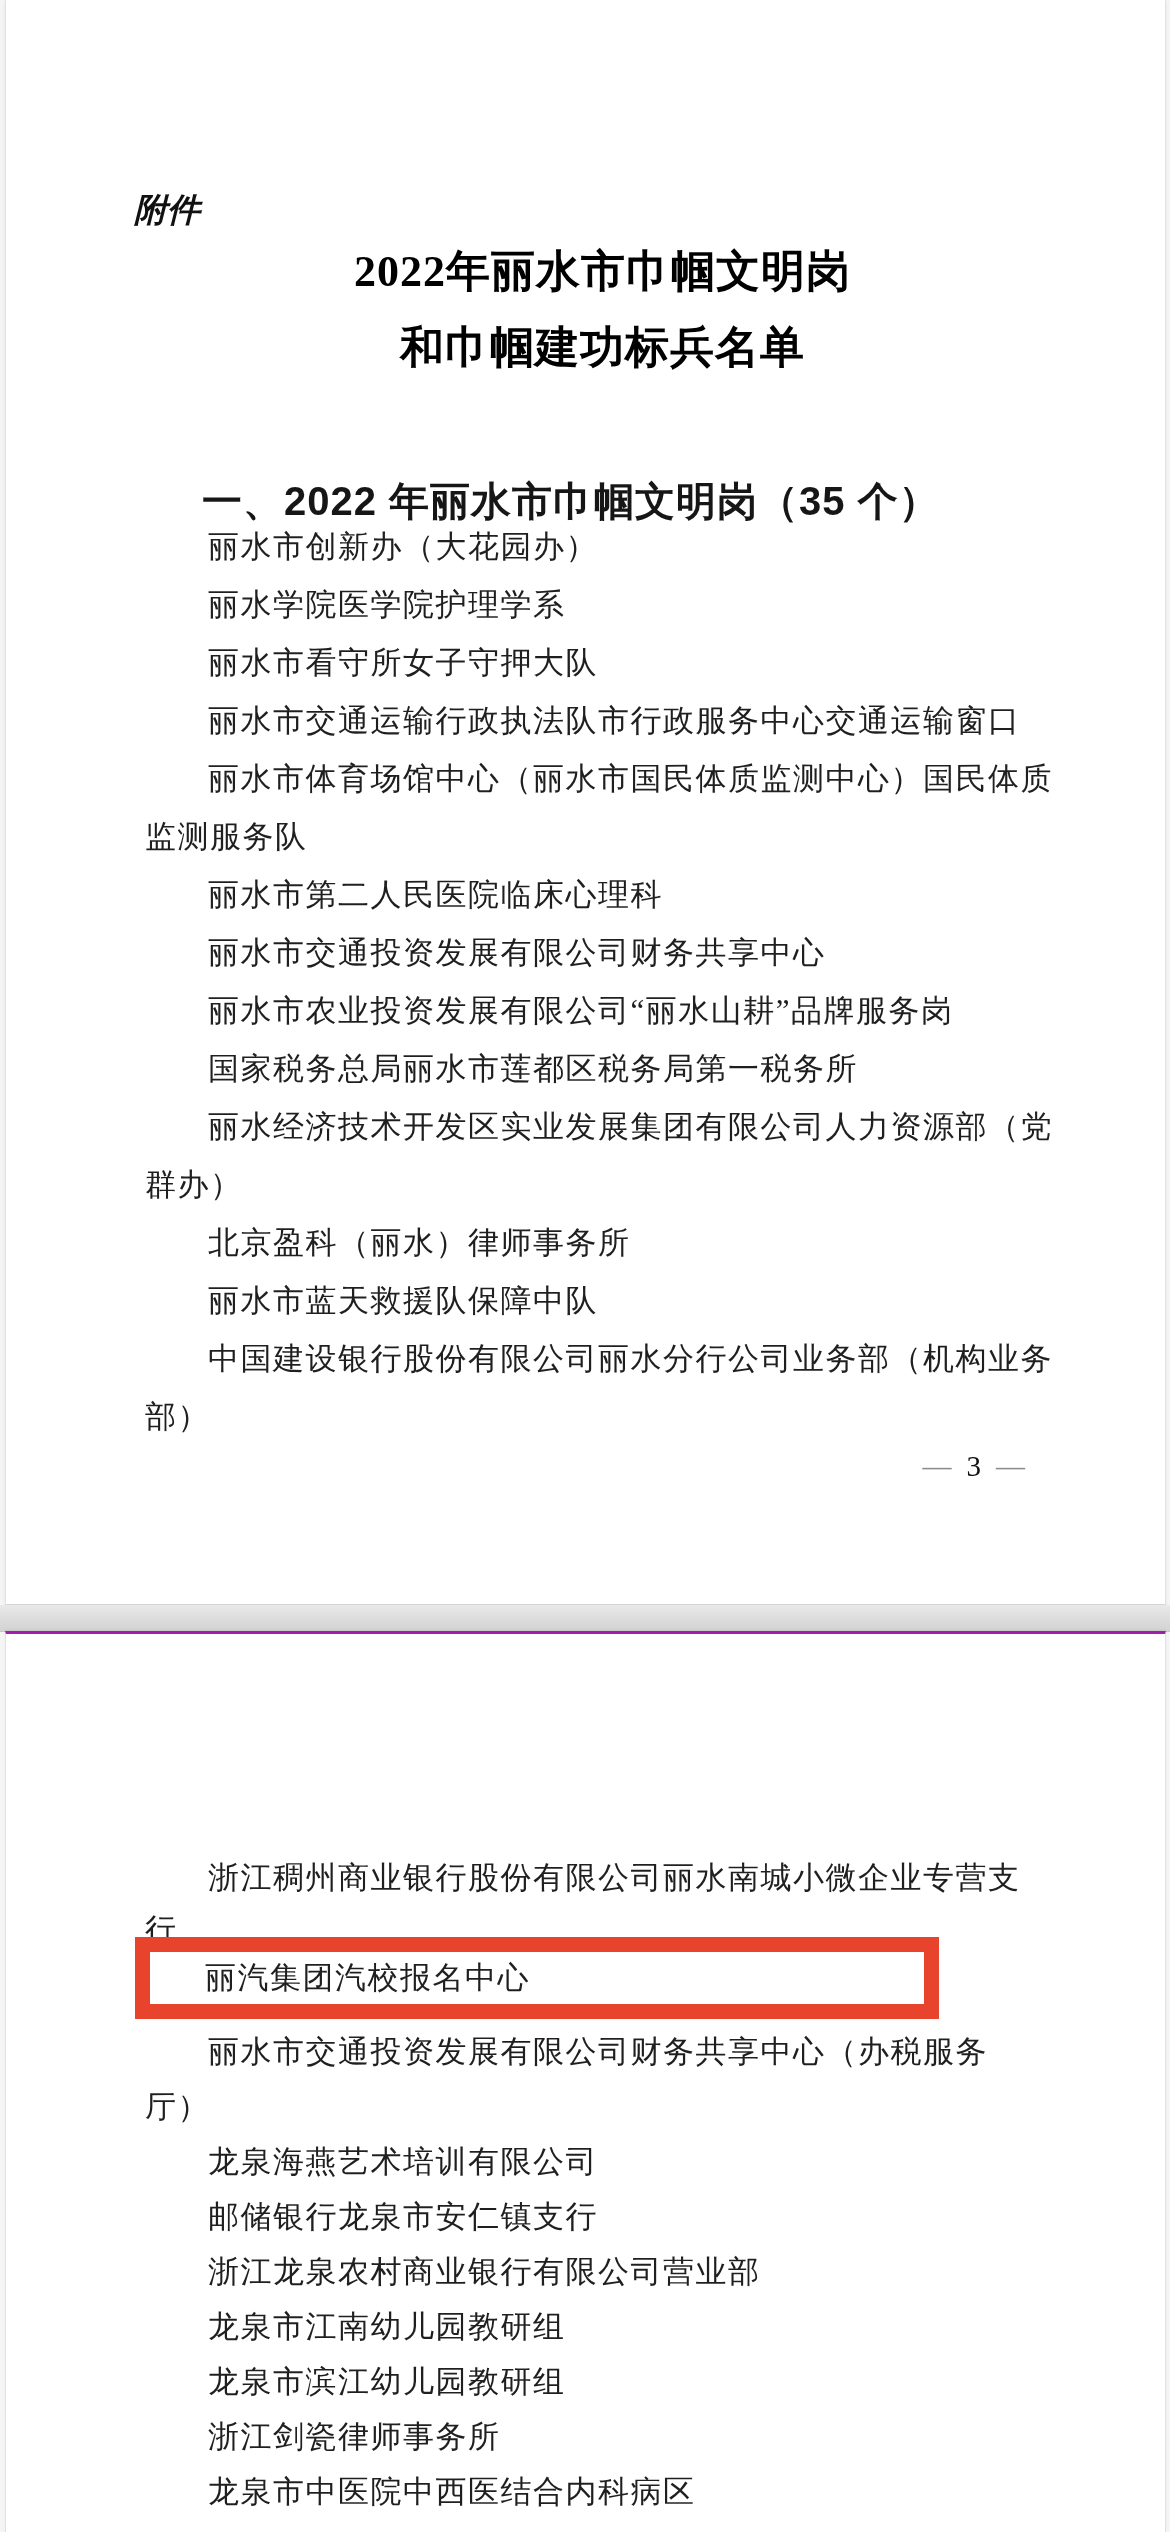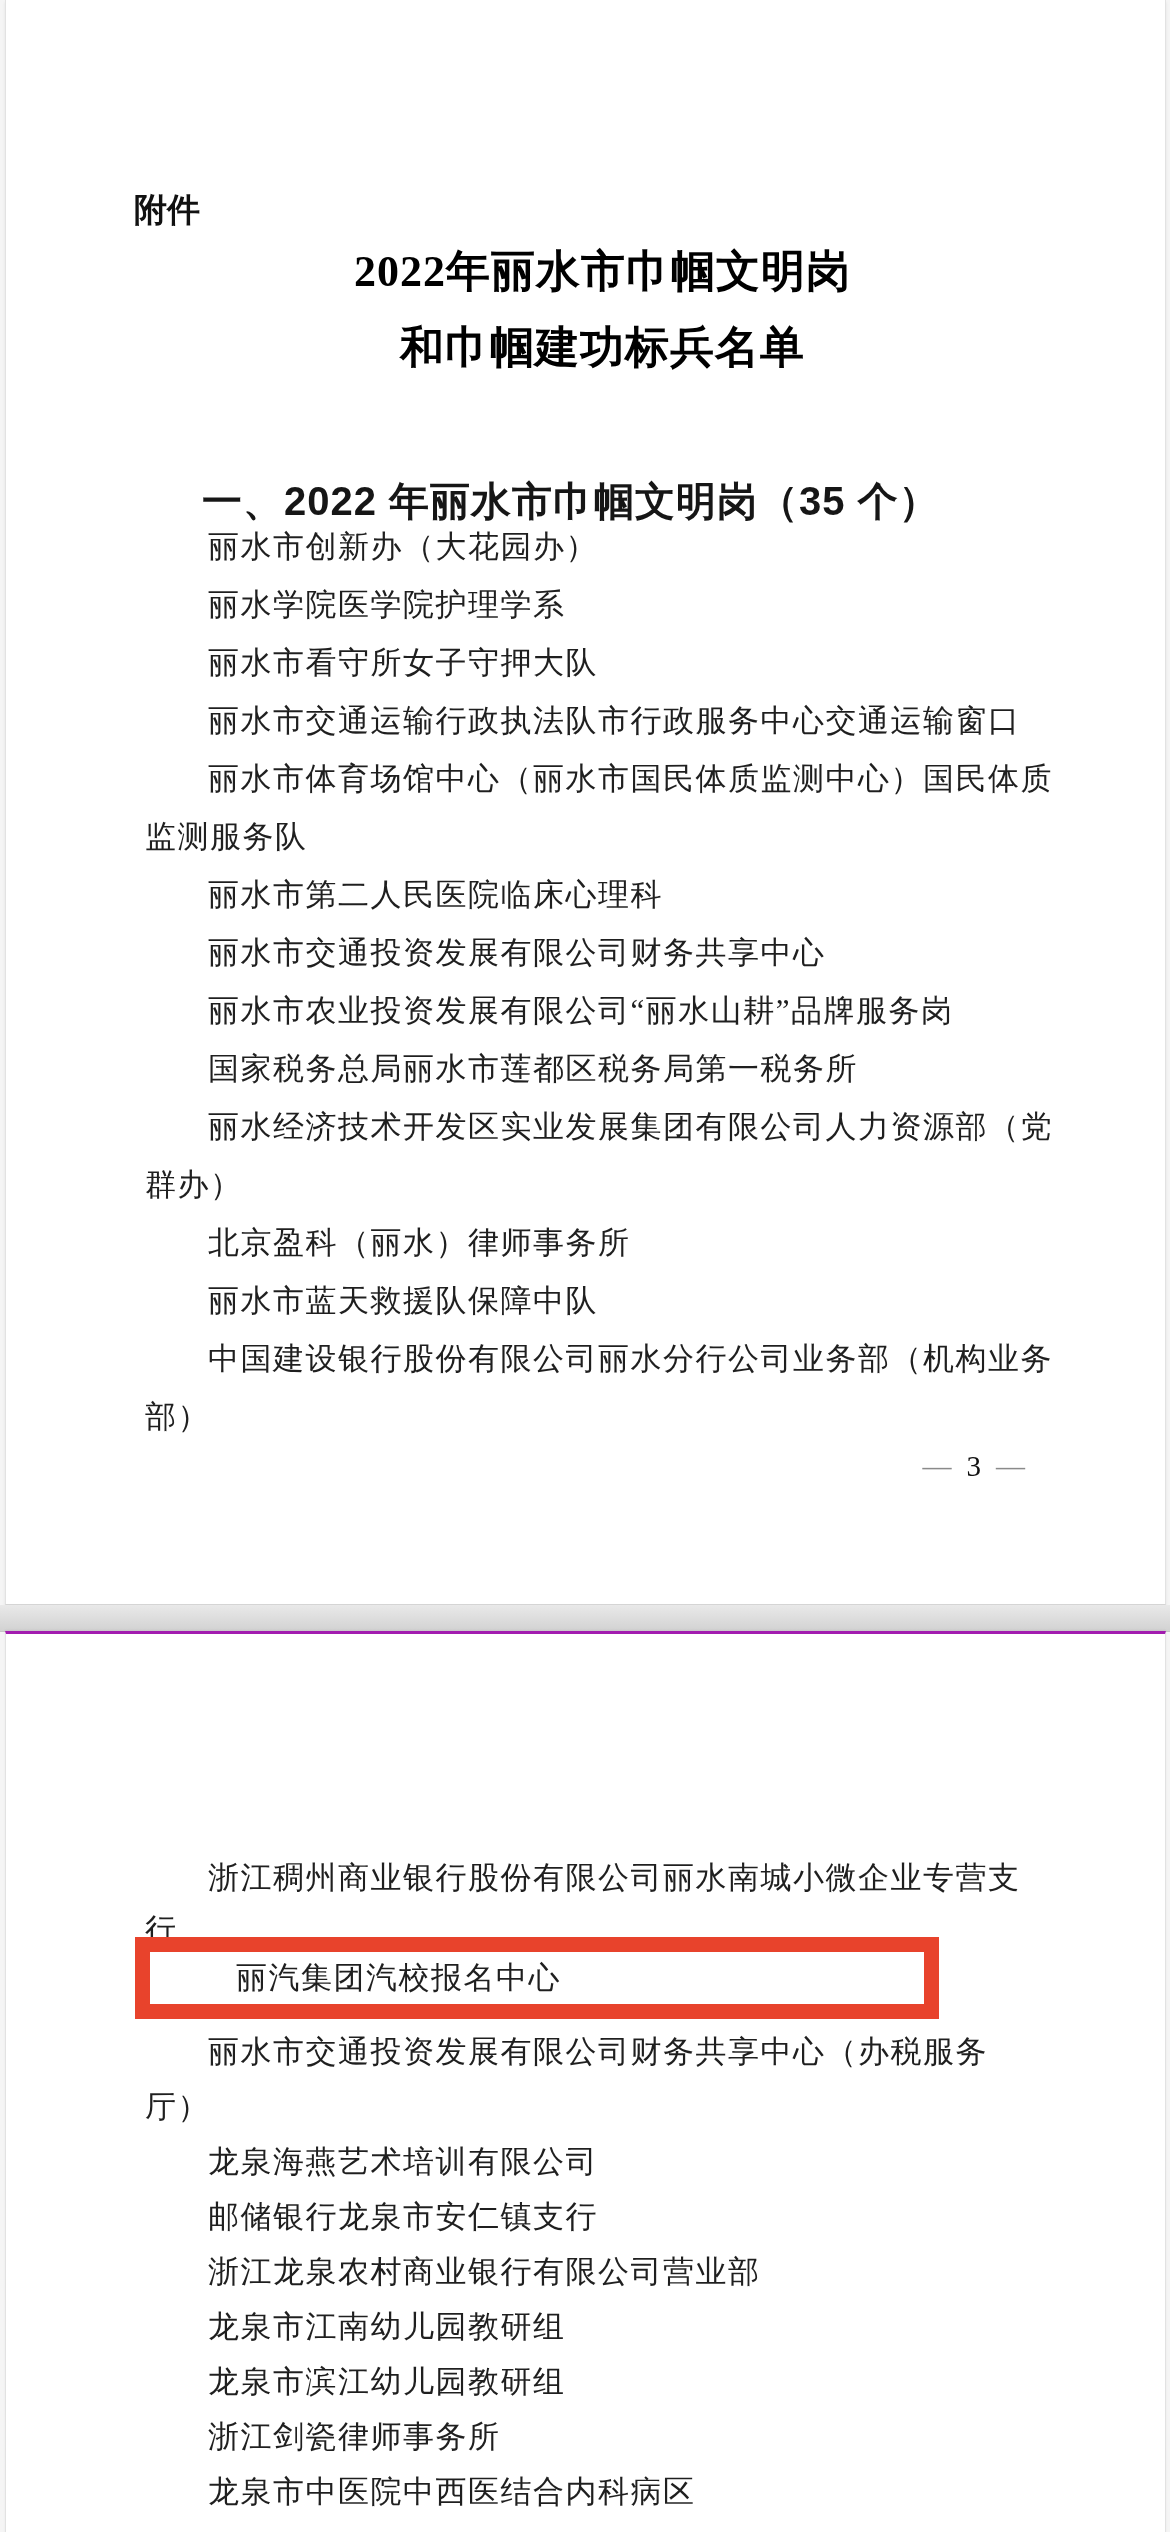--- a/index.html
+++ b/index.html
@@ -19,21 +19,21 @@
   .page1{top:0;height:1604px;border-bottom:1px solid #d5d5d5;box-shadow:0 2px 3px rgba(0,0,0,0.08);}
   .page2{top:1631px;height:901px;border-top:3px solid #a21caf;box-shadow:0 -1px 2px rgba(0,0,0,0.06);}
   .page-gap{
     position:absolute;left:0;top:1605px;width:1170px;height:26px;
     background:linear-gradient(#e9e9e9,#d2d2d2);
     border-bottom:1px solid #c7c7c7;
   }
   .attachment{
     position:absolute;top:188px;left:128px;
     font-family:"Liberation Sans", sans-serif;
-    font-size:33px;font-weight:600;color:#111;
+    font-size:33px;font-weight:600;color:#111;font-style:italic;
   }
   .doc-title{
     position:absolute;top:234px;left:0;width:100%;
     text-align:center;font-weight:700;color:#000;
     font-size:44px;line-height:76px;letter-spacing:1px;
     font-family:"Liberation Serif", serif;
     margin-left:17px;
   }
   .section-heading{
     position:absolute;top:474px;left:196px;
@@ -56,21 +56,21 @@
   }
   .page-num .dash{color:#8a8a8a;}
   .page-num .num{color:#111;margin:0 14px;}
   .highlight-box{
     position:absolute;left:129px;top:303px;
     width:804px;height:82px;
     box-sizing:border-box;
     border:15px solid #e8432c;
     background:#ffffff;
     display:flex;align-items:center;
-    padding-left:86px;
+    padding-left:55px;
     font-size:31px;color:#1f1f1f;letter-spacing:1.5px;
     white-space:nowrap;
   }
 </style>
 </head>
 <body>
 
 <div class="page page1">
   <div class="attachment">附件</div>
 

